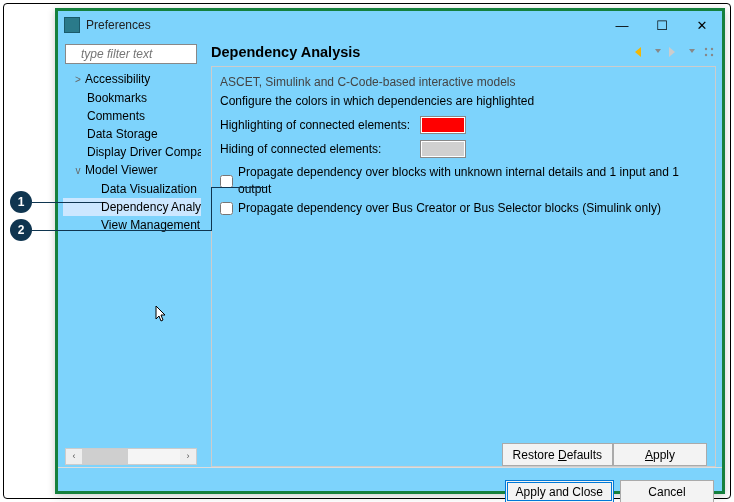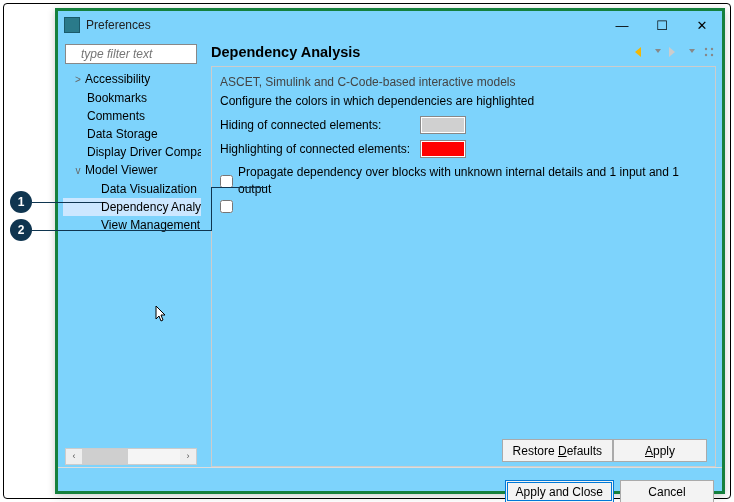--- a/index.html
+++ b/index.html
@@ -144,33 +144,34 @@
                 <circle cx="8" cy="8" r="1.2" fill="#888"></circle>
               </svg>
             </span>
         </div>
       </div>
 
       <div class="content-box">
         <div class="desc1">ASCET, Simulink and C-Code-based interactive models</div>
         <div class="desc2">Configure the colors in which dependencies are highlighted</div>
         <div class="row">
+          <div class="row-label">Highlighting of connected elements:</div>
+          <span class="swatch red"></span>
+        </div>
+        <div class="row">
           <div class="row-label">Hiding of connected elements:</div>
           <span class="swatch gray"></span>
-        </div>
-        <div class="row">
-          <div class="row-label">Highlighting of connected elements:</div>
-          <span class="swatch red"></span>
         </div>
         <div class="chk-row">
           <input type="checkbox" style="">
           <span>Propagate dependency over blocks with unknown internal details and 1 input and 1 output</span>
         </div>
         <div class="chk-row">
           <input type="checkbox" style="">
+          <span>Propagate dependency over Bus Creator or Bus Selector blocks (Simulink only)</span>
         </div>
 
         <div class="content-footer">
           <button class="btn"><span>Restore </span><span class="u">D</span><span>efaults</span></button>
           <button class="btn"><span class="u">A</span><span>pply</span></button>
         </div>
       </div>
     </div>
   </div>
 

